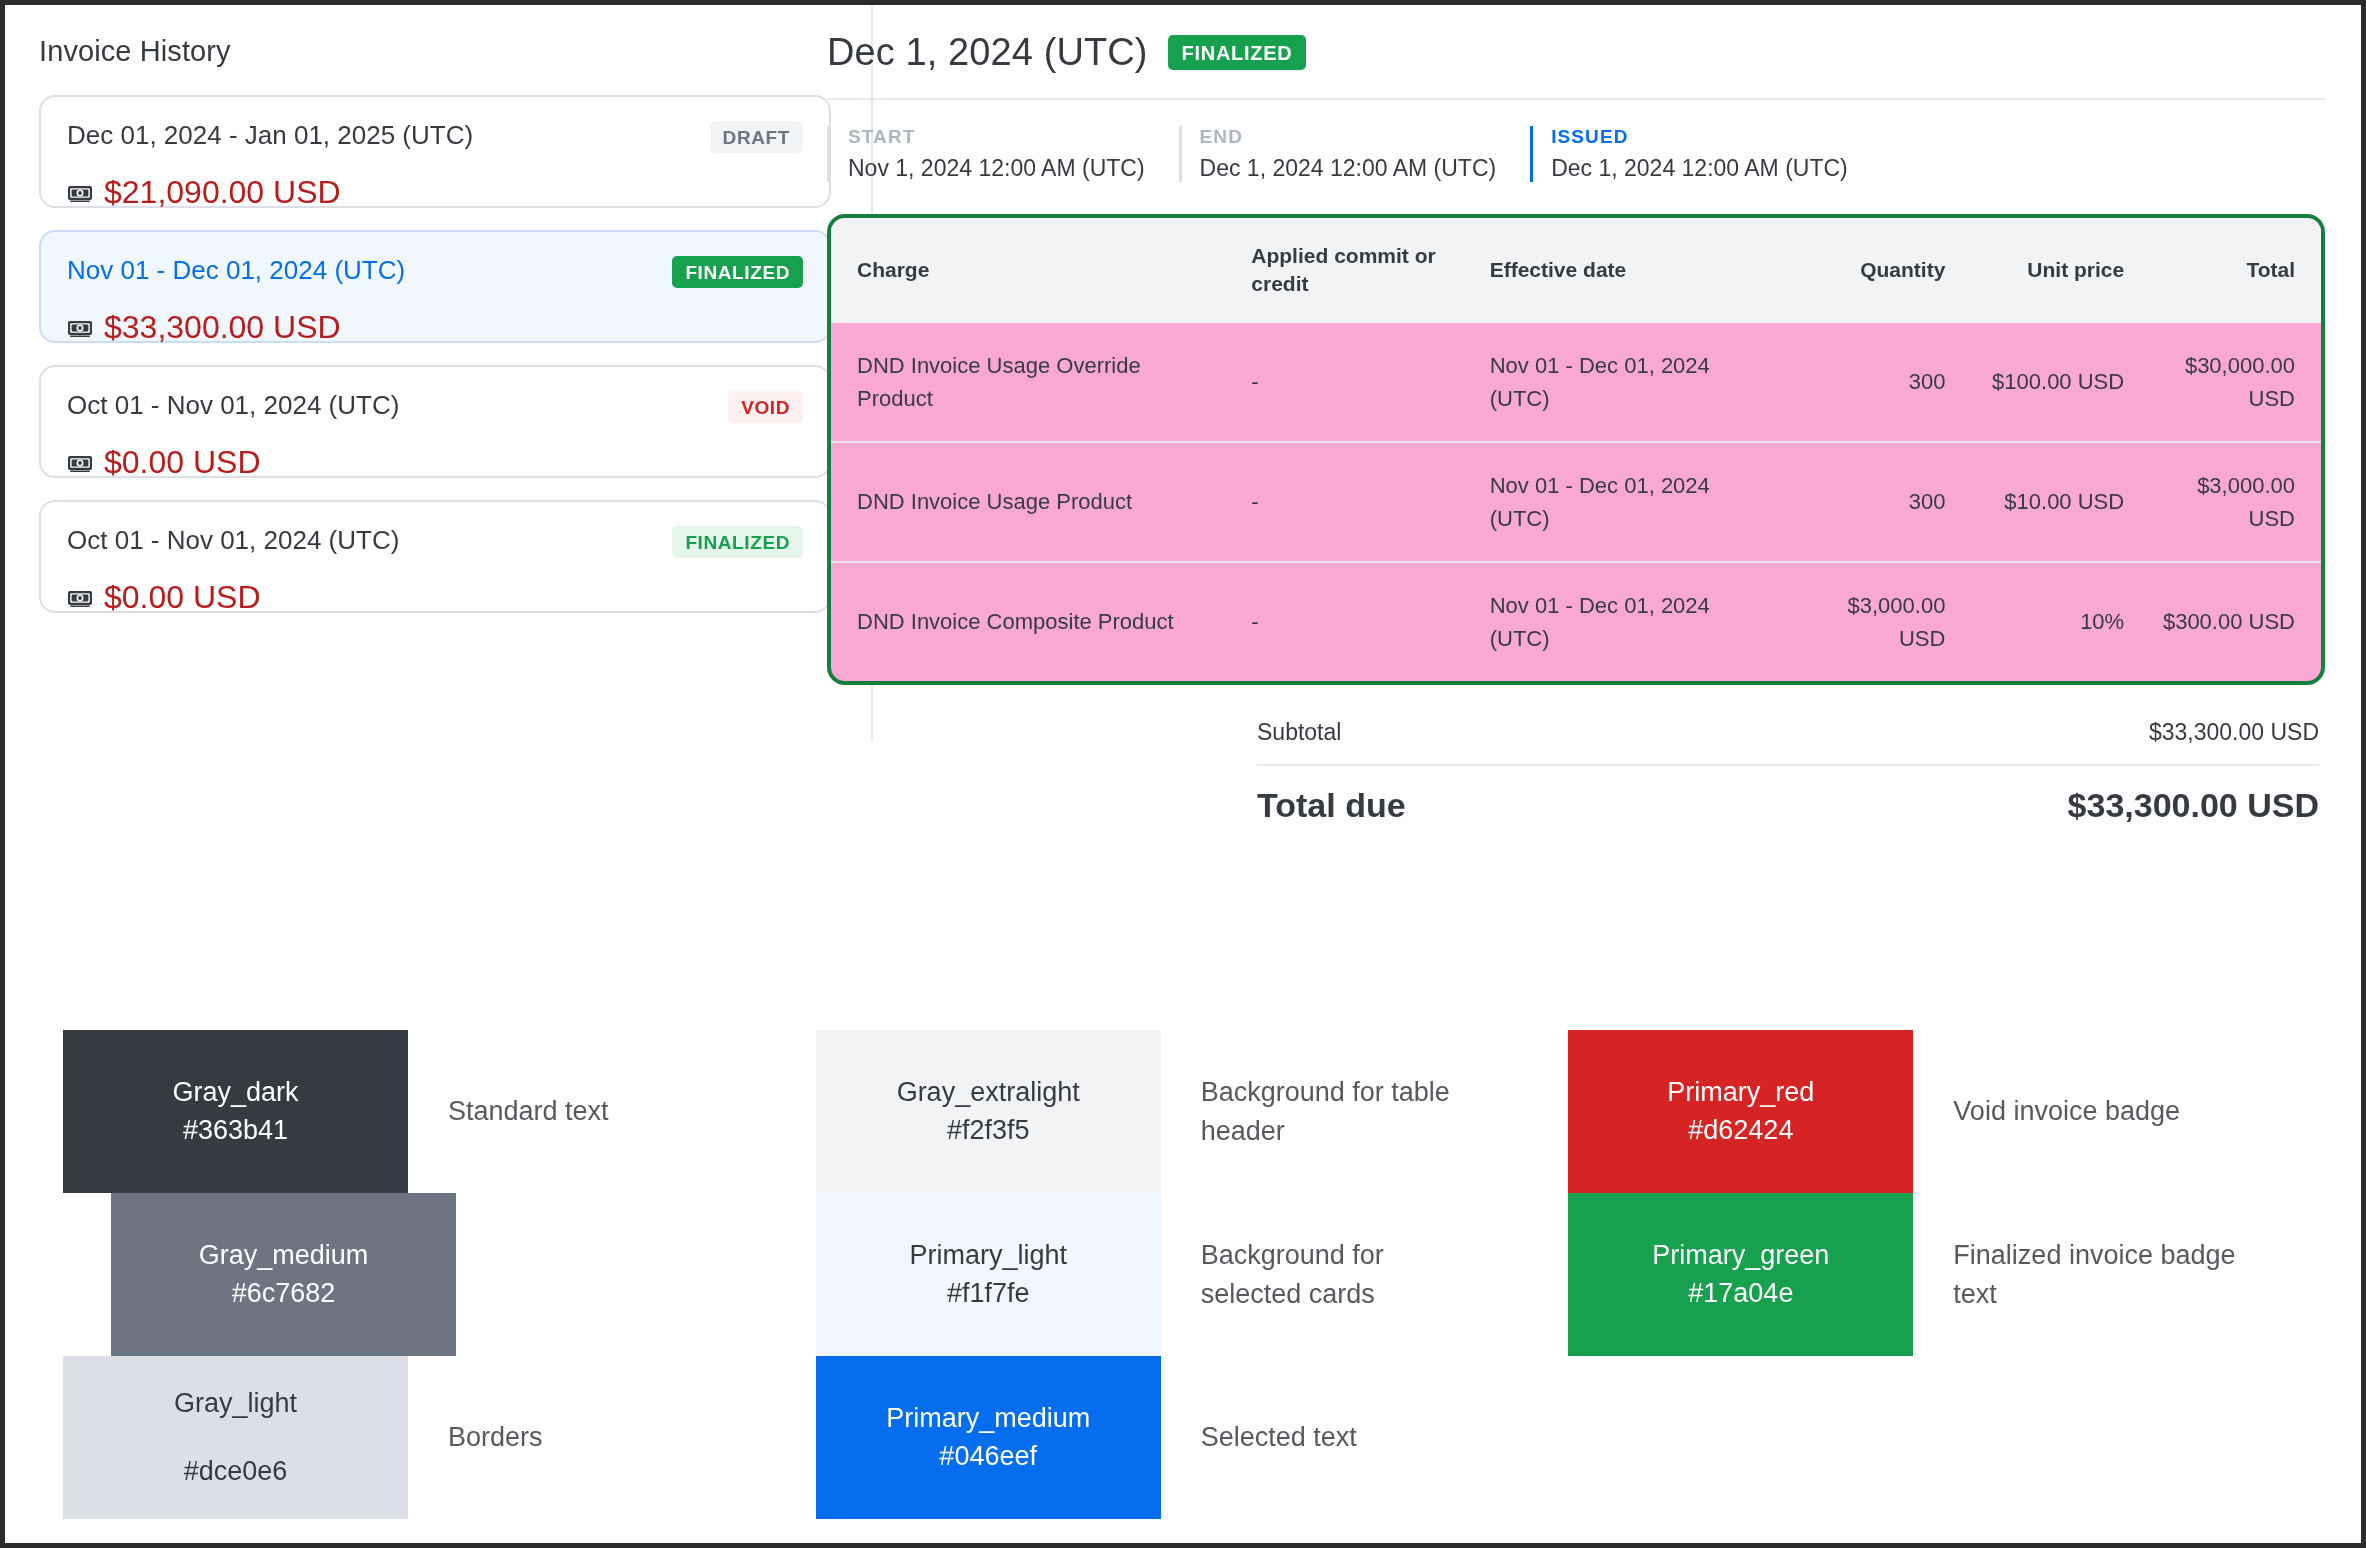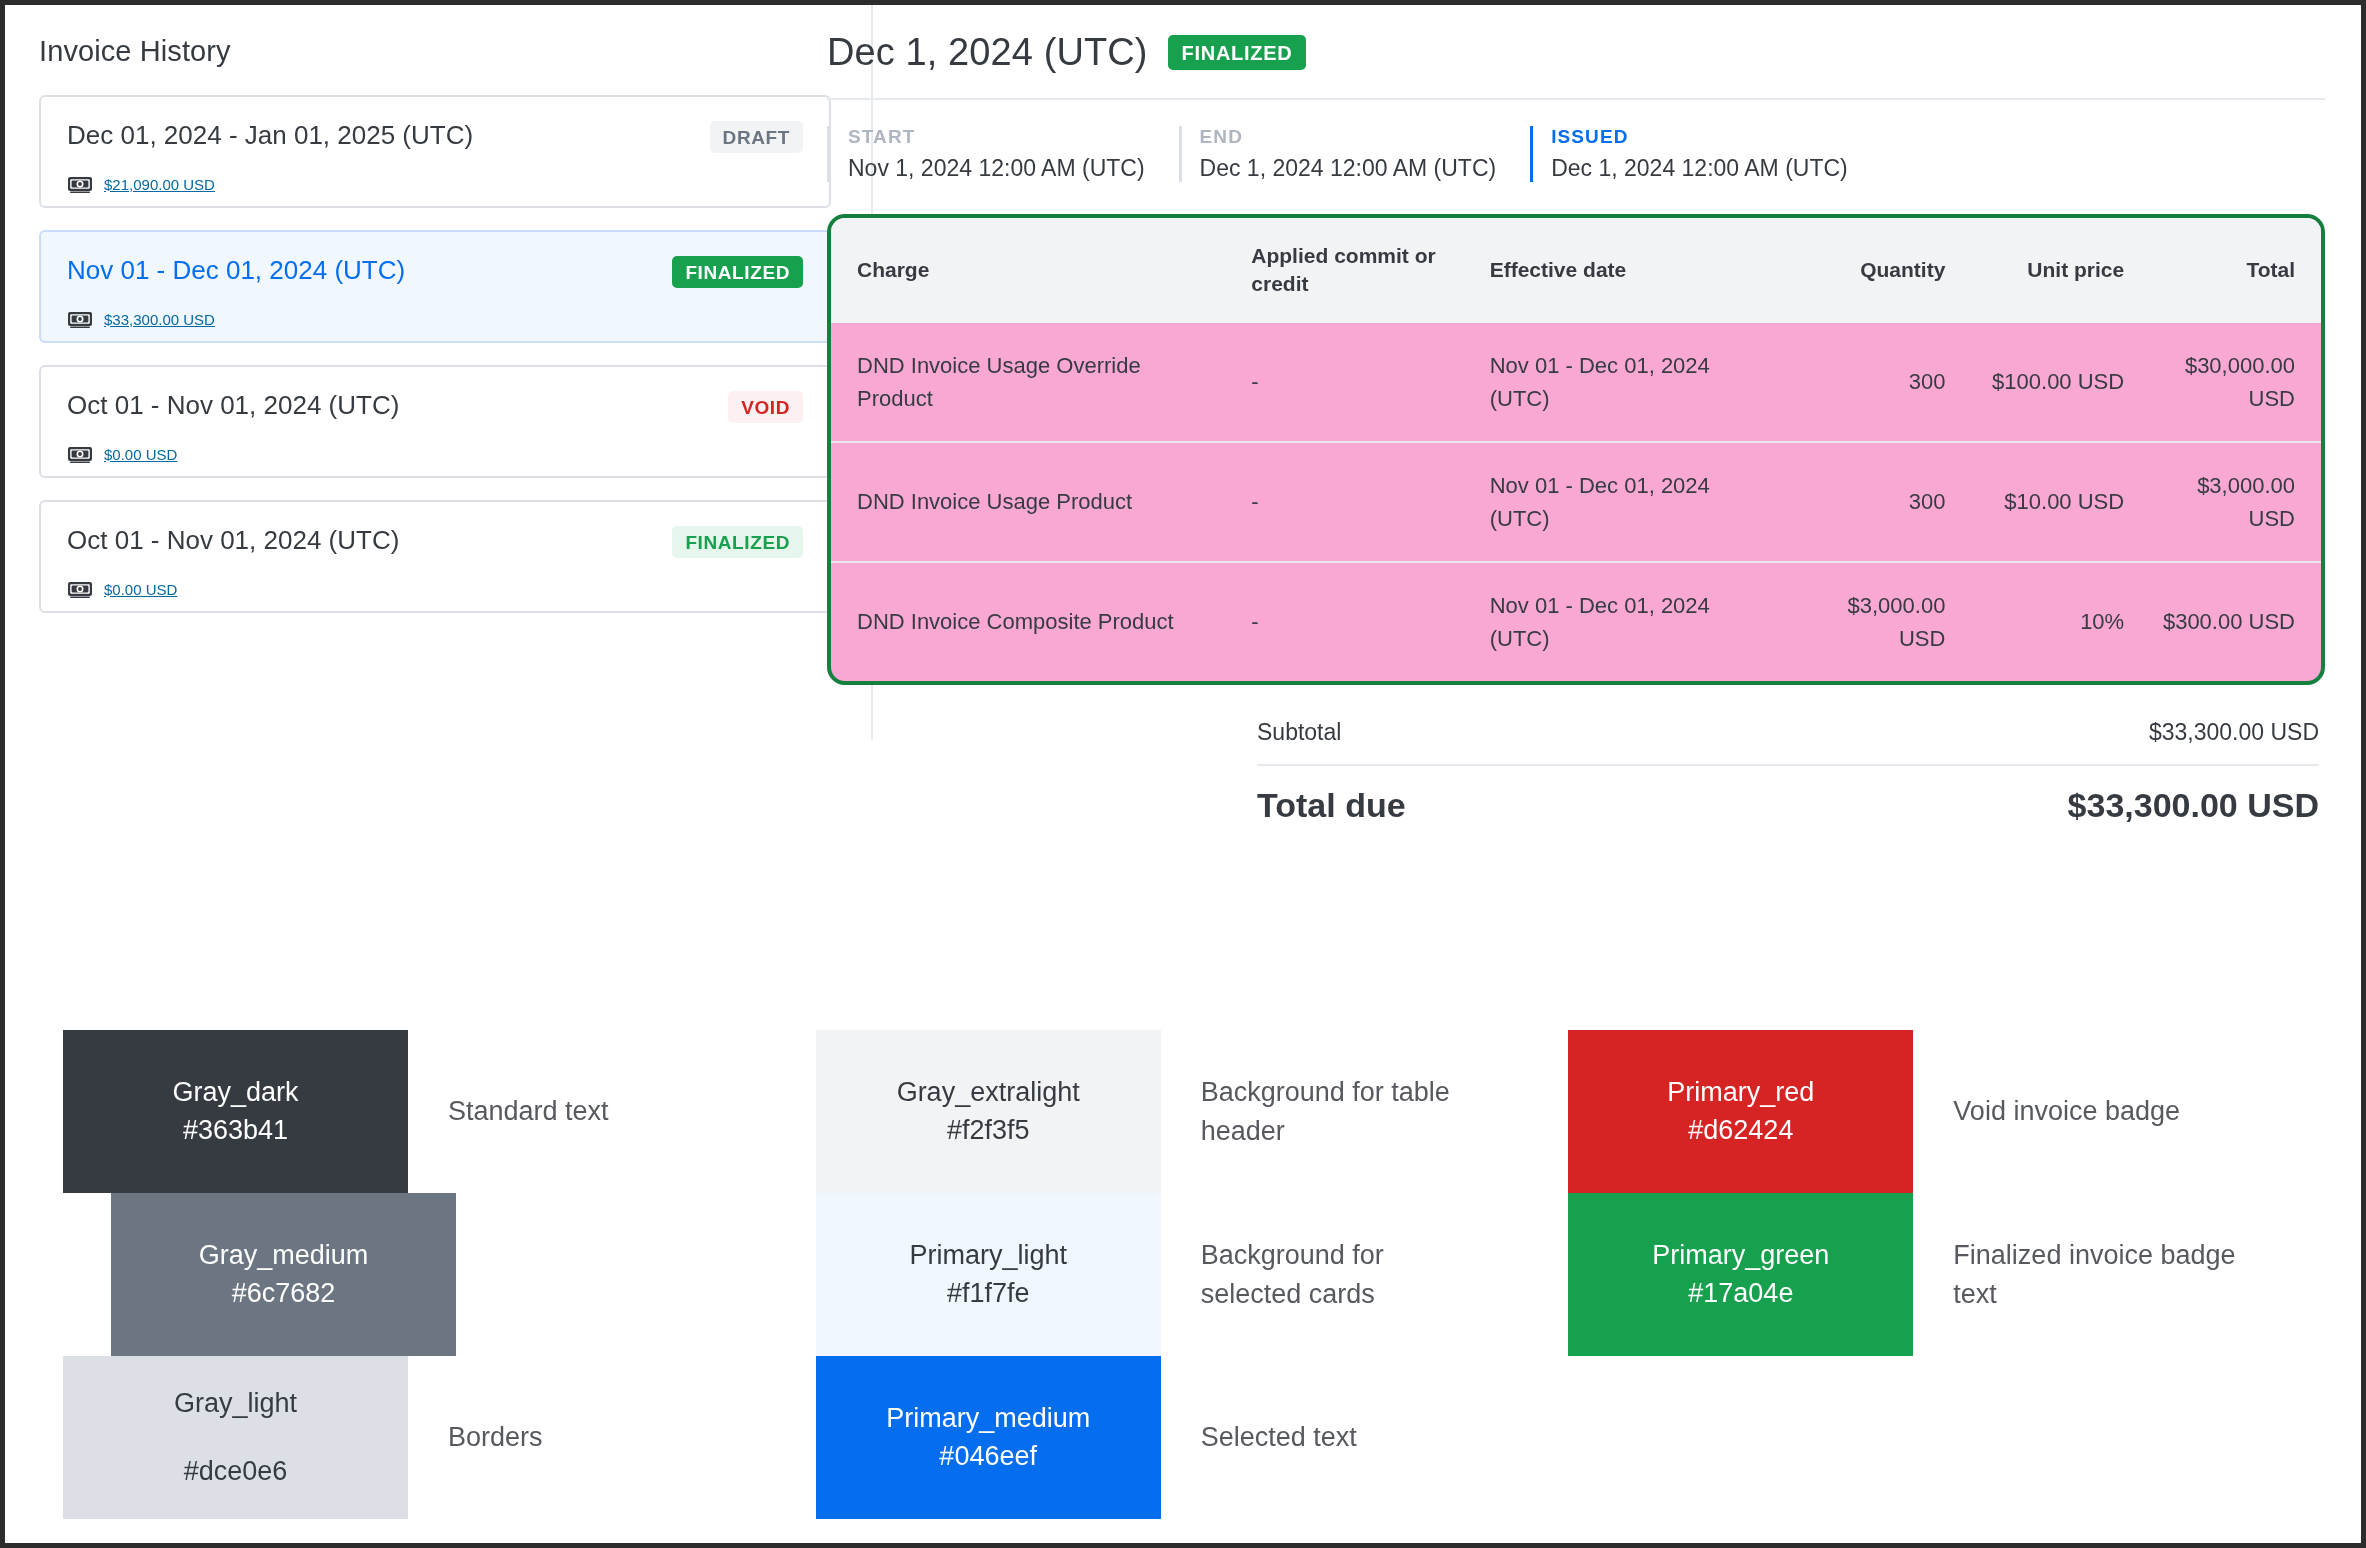--- a/index.html
+++ b/index.html
@@ -42,21 +42,21 @@
     font-size: 29px;
     color: #363b41;
     letter-spacing: 0.1px;
     margin-bottom: 27px;
   }
 
   .invoice-card {
     position: relative;
     background: #ffffff;
     border: 2px solid #dce0e6;
-    border-radius: 6px;
+    border-radius: 16px;
     padding: 24px 26px 24px 26px;
     margin-bottom: 22px;
     height: 113px;
   }
   .invoice-card.selected {
     background: #f1f7fe;
     border-color: #c9ddf8;
   }
 
   .invoice-card-row {
@@ -82,23 +82,22 @@
   }
 
   .money-icon {
     display: inline-block;
     width: 26px;
     height: 20px;
     flex: 0 0 auto;
   }
 
   .invoice-card-amount {
-    font-size: 15px;
-    color: #0369a1;
-    text-decoration: underline;
+    font-size: 32px;
+    color: #b91c1c;
   }
 
   .badge {
     font-size: 19px;
     font-weight: bold;
     letter-spacing: 0.6px;
     border-radius: 5px;
     padding: 7px 13px 6px 13px;
     line-height: 1;
     white-space: nowrap;

